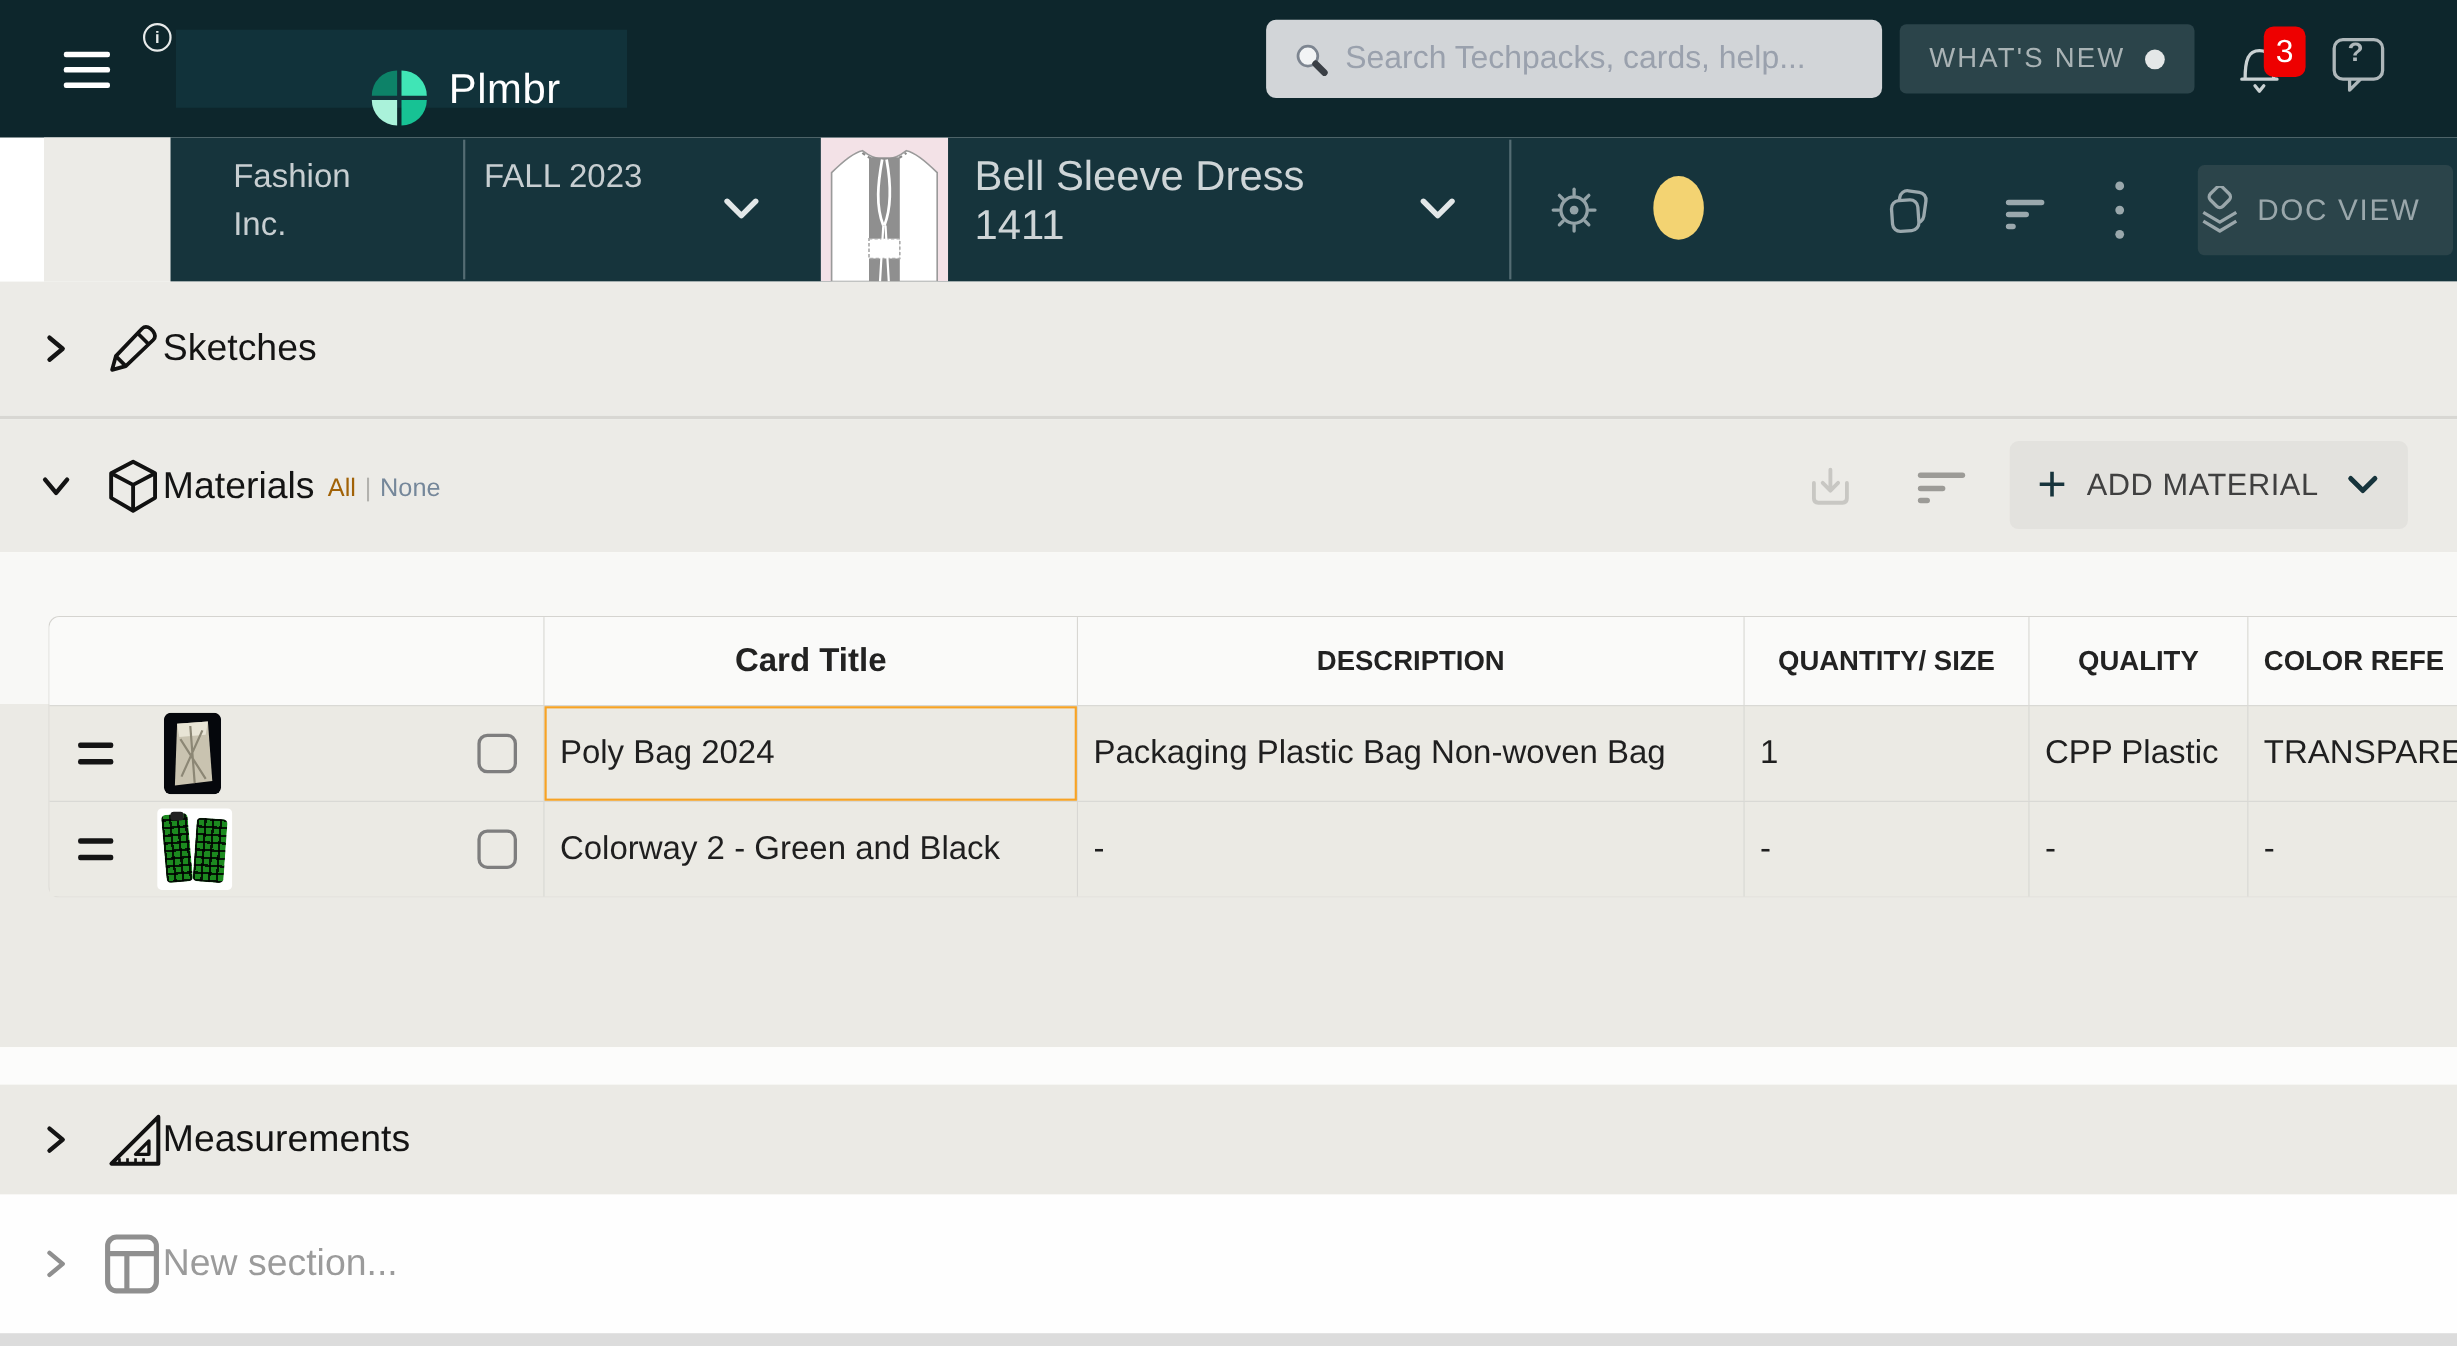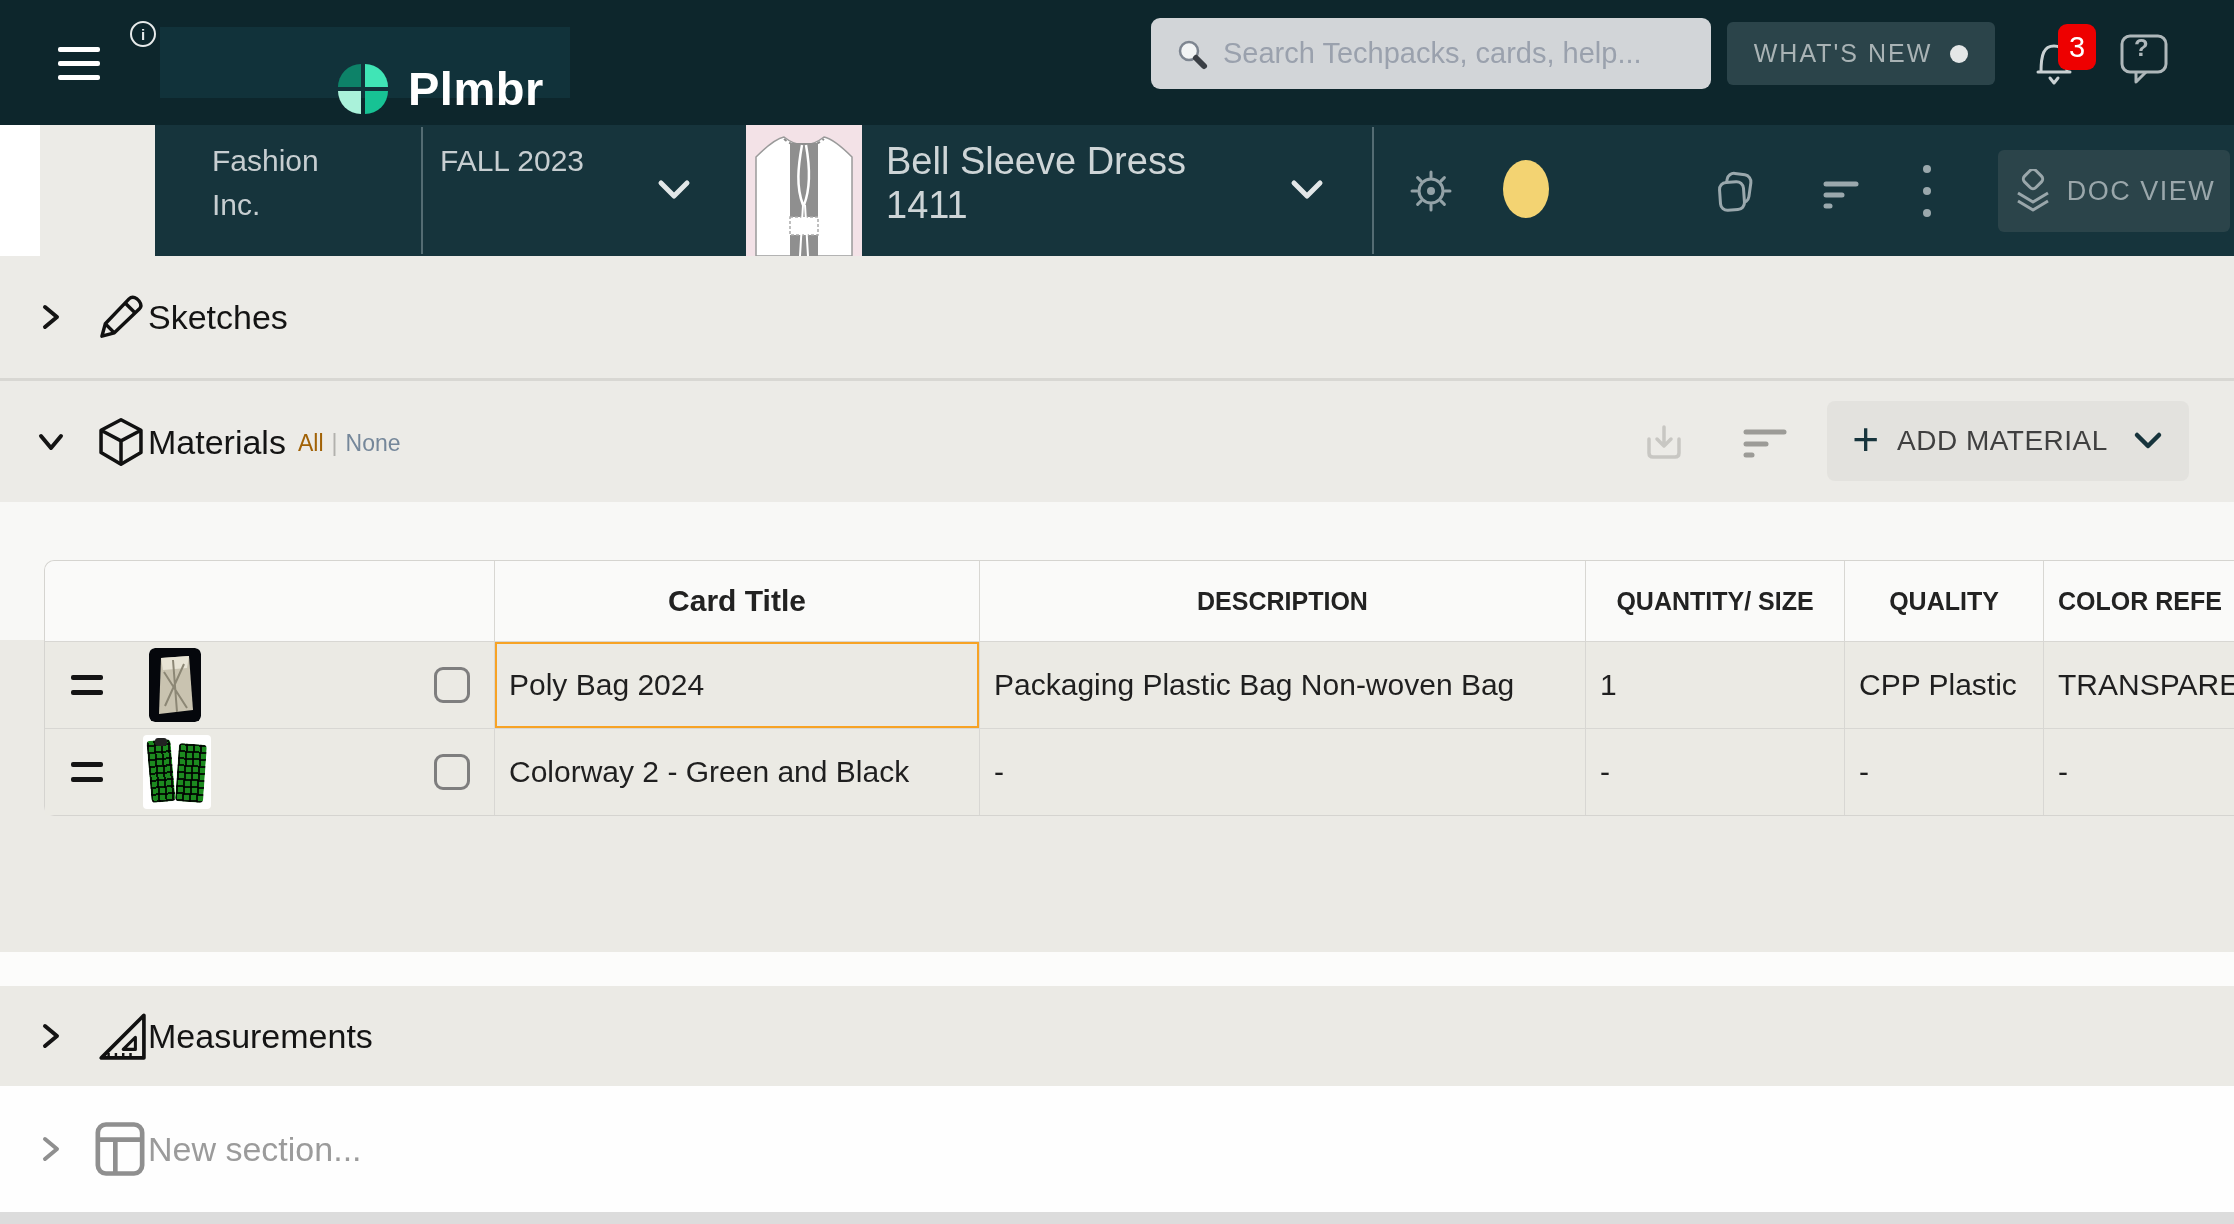--- a/index.html
+++ b/index.html
@@ -6,21 +6,21 @@
   body { background:#ffffff; font-family:"Liberation Sans", sans-serif; }
   .screen { position:relative; width:2234px; height:1224px; overflow:hidden; background:#ffffff; }
 
   
   .navbar { position:absolute; left:0; top:0; width:2234px; height:125px; background:#0d262c; }
   .hamburger { position:absolute; left:58px; top:47px; width:44px; height:33px; display:flex; flex-direction:column; justify-content:space-between; cursor:pointer; background:none; border:none; }
   .hamburger span { display:block; width:42px; height:5px; background:#ffffff; border-radius:2px; }
   .info-badge { position:absolute; left:130px; top:21px; width:26px; height:26px; border:2px solid #e7eaea; border-radius:50%; color:#e7eaea; font-size:15px; font-weight:bold; display:flex; align-items:center; justify-content:center; }
   .logo-block { position:absolute; left:160px; top:27px; width:410px; height:71px; background:#11323a; }
   .pinwheel { position:absolute; left:174px; top:33px; }
-  .brand { position:absolute; left:248px; top:34px; font-size:47px; font-weight:700; color:#ffffff; letter-spacing:0.5px; }
+  .brand { position:absolute; left:248px; top:34px; font-size:38px; font-weight:400; color:#ffffff; letter-spacing:0.5px; }
   .search { position:absolute; left:1151px; top:18px; width:560px; height:71px; background:#d2d5d8; border-radius:9px; display:flex; align-items:center; padding-left:24px; gap:14px; }
   .search input { flex:1; border:none; background:transparent; outline:none; font-size:29px; color:#5b6470; font-family:"Liberation Sans", sans-serif; }
   .search input::placeholder { color:#9aa1ad; }
   .whats-new { position:absolute; left:1727px; top:22px; width:268px; height:63px; background:#2b444a; border-radius:6px; display:flex; align-items:center; justify-content:center; gap:18px; cursor:pointer; border:none; }
   .whats-new .lbl { font-size:25px; letter-spacing:2px; color:#a9b3b5; }
   .whats-new .dot { width:18px; height:18px; border-radius:50%; background:#e4e7e7; }
   .bell-wrap { position:absolute; left:2030px; top:28px; width:80px; height:70px; cursor:pointer; }
   .bell-badge { position:absolute; left:28px; top:-4px; width:38px; height:46px; background:#ee0000; border-radius:9px; color:#ffffff; font-size:29px; display:flex; align-items:center; justify-content:center; }
   .help-wrap { position:absolute; left:2118px; top:30px; width:52px; height:62px; cursor:pointer; }
   .help-q { position:absolute; left:16px; top:4px; font-size:24px; font-weight:bold; color:#aeb7ba; }
@@ -32,21 +32,21 @@
   .bar-text { position:absolute; top:14px; font-size:30px; line-height:44px; color:#c7ced1; }
   .bar-company { left:57px; width:160px; }
   .bar-season { left:285px; width:170px; }
   .bar-name { left:731px; width:350px; font-size:38px; color:#ced5d7; }
   .vdiv { position:absolute; top:2px; width:2px; height:127px; background:rgba(200,215,218,0.35); }
   .chev-bar { position:absolute; top:52px; }
   .bar-thumb { position:absolute; left:591px; top:0; width:116px; height:131px; }
   .yellow-dot { position:absolute; left:1348px; top:35px; width:46px; height:58px; border-radius:50%; background:#f3d372; cursor:pointer; }
   .kebab { position:absolute; left:1768px; top:40px; width:10px; height:52px; display:flex; flex-direction:column; justify-content:space-between; cursor:pointer; }
   .kebab i { width:8px; height:8px; border-radius:50%; background:#9aa8ac; }
-  .docview { position:absolute; left:1843px; top:25px; width:232px; height:82px; background:#2b444a; border-radius:6px; display:flex; align-items:center; justify-content:center; gap:14px; cursor:pointer; border:none; }
+  .docview { position:absolute; left:1843px; top:25px; width:232px; height:82px; background:#2b444a; border-radius:6px; display:flex; align-items:center; gap:14px; cursor:pointer; border:none; }
   .docview .lbl { font-size:27px; letter-spacing:1.5px; color:#9aa7ab; }
   .icon-btn { position:absolute; cursor:pointer; }
 
   
   .sec { position:absolute; left:0; width:2234px; }
   .sec-sketches { top:256px; height:122px; background:#ecebe7; }
   .divider1 { top:378px; height:3px; background:#d8d7d3; }
   .sec-materials-head { top:381px; height:121px; background:#ecebe7; }
   .band-light { top:502px; height:138px; background:#f8f8f6; }
   .band-beige { top:640px; height:312px; background:#ebeae5; }

